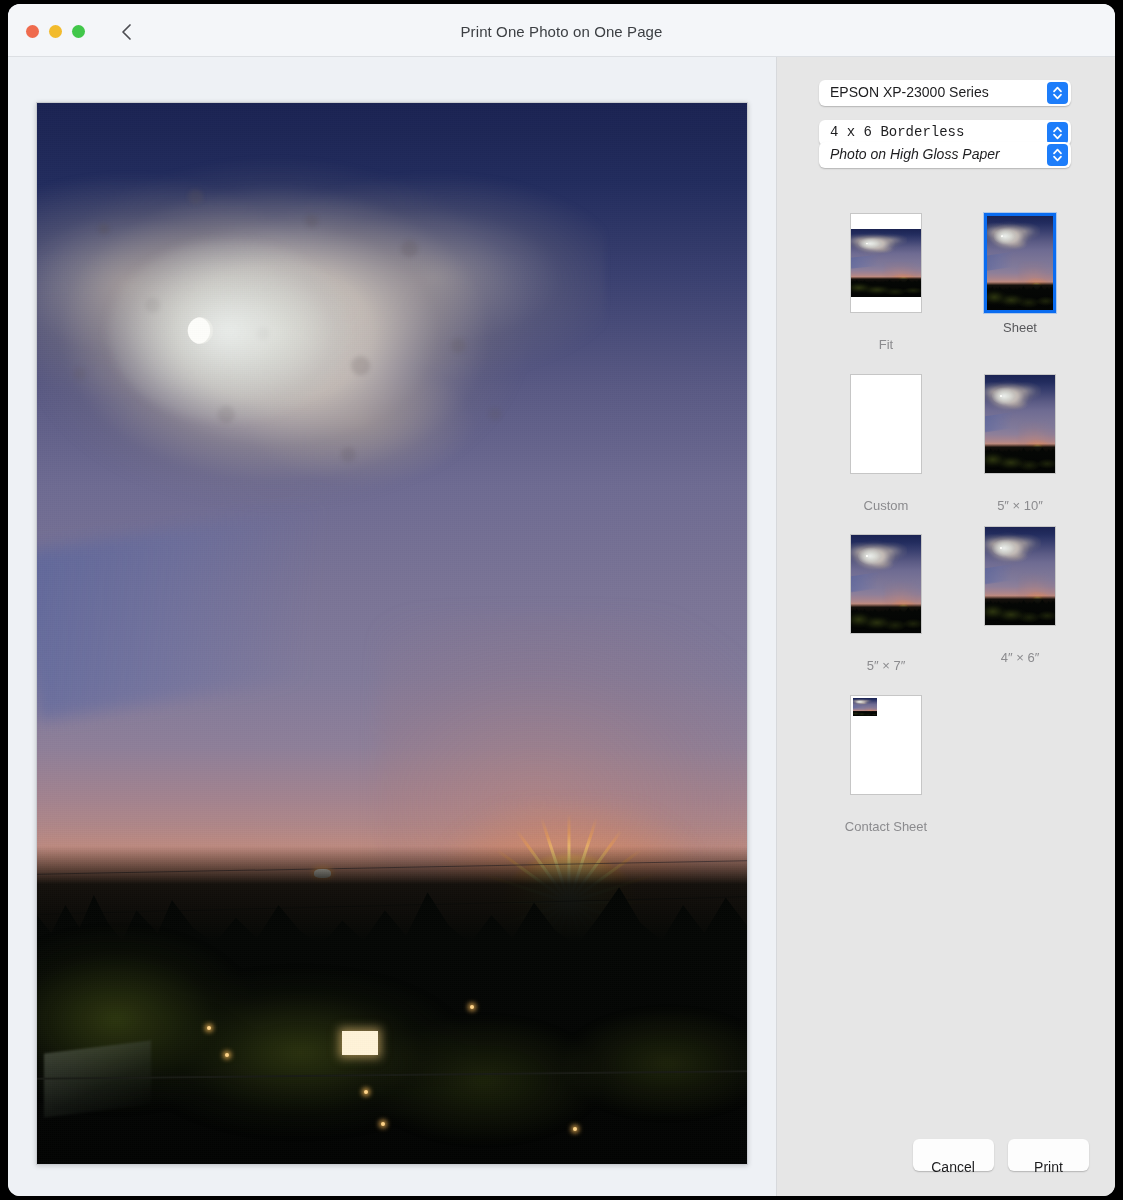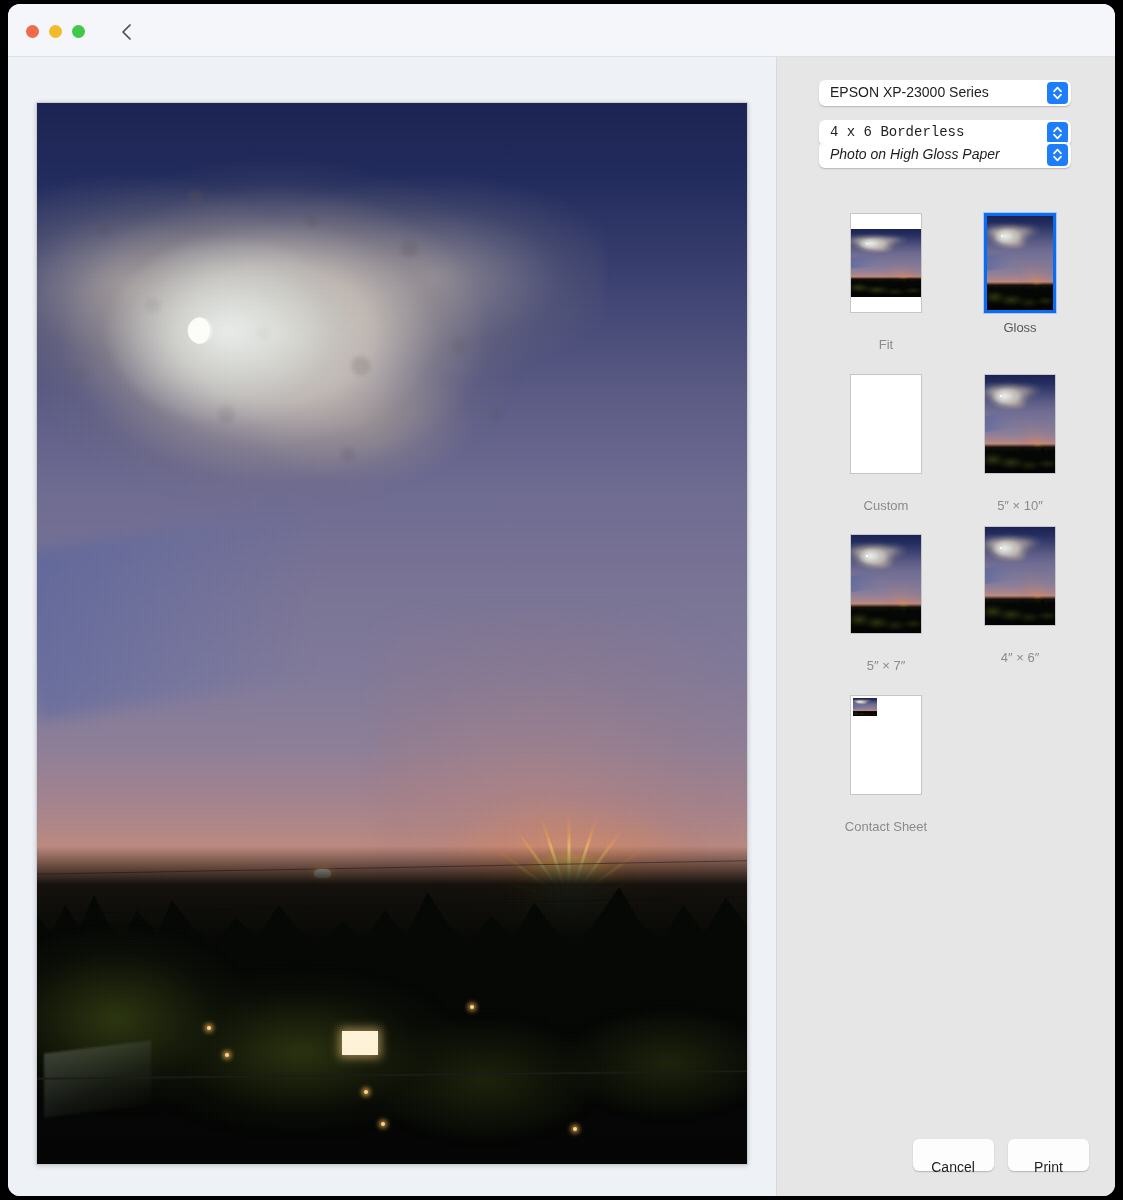--- a/index.html
+++ b/index.html
@@ -464,20 +464,21 @@
     <div class="traffic" id="tl-close"></div>
     <div class="traffic" id="tl-min"></div>
     <div class="traffic" id="tl-max"></div>
 
     <div id="back-btn">
       <svg width="26" height="26" viewBox="0 0 26 26" aria-hidden="true">
         <path d="M16 6 L9 13 L16 20" fill="none" stroke="#4c4c52" stroke-width="1.7" stroke-linecap="round" stroke-linejoin="round"></path>
       </svg>
     </div>
 
+    <div id="win-title">Print One Photo on One Page</div>
   </div>
 
   <div id="preview-pane">
 
     <div id="zoom-popover">
       <div id="zoom-track"></div>
       <div id="zoom-knob"></div>
     </div>
     <div id="zoom-pointer"></div>
 
@@ -607,21 +608,21 @@
                 <div class="p-glowbig"></div>
               <div class="p-burst">
                   <div class="core"></div>
                 </div>
               <div class="p-treeline"></div>
                 <div class="p-ground"></div>
                 <div class="p-foliage"></div>
             </div>
           </div>
         </div>
-        <div class="thumb-label">Gloss</div>
+        <div class="thumb-label">Sheet</div>
       </div>
 
       <div class="thumb-cell" style="left:49px; top:167px;">
         <div class="thumb-box">
           <div class="mini" style="left:0; top:27px; width:70px; height:45px;">
             
           </div>
         </div>
         <div class="thumb-label dim">Custom</div>
       </div>

